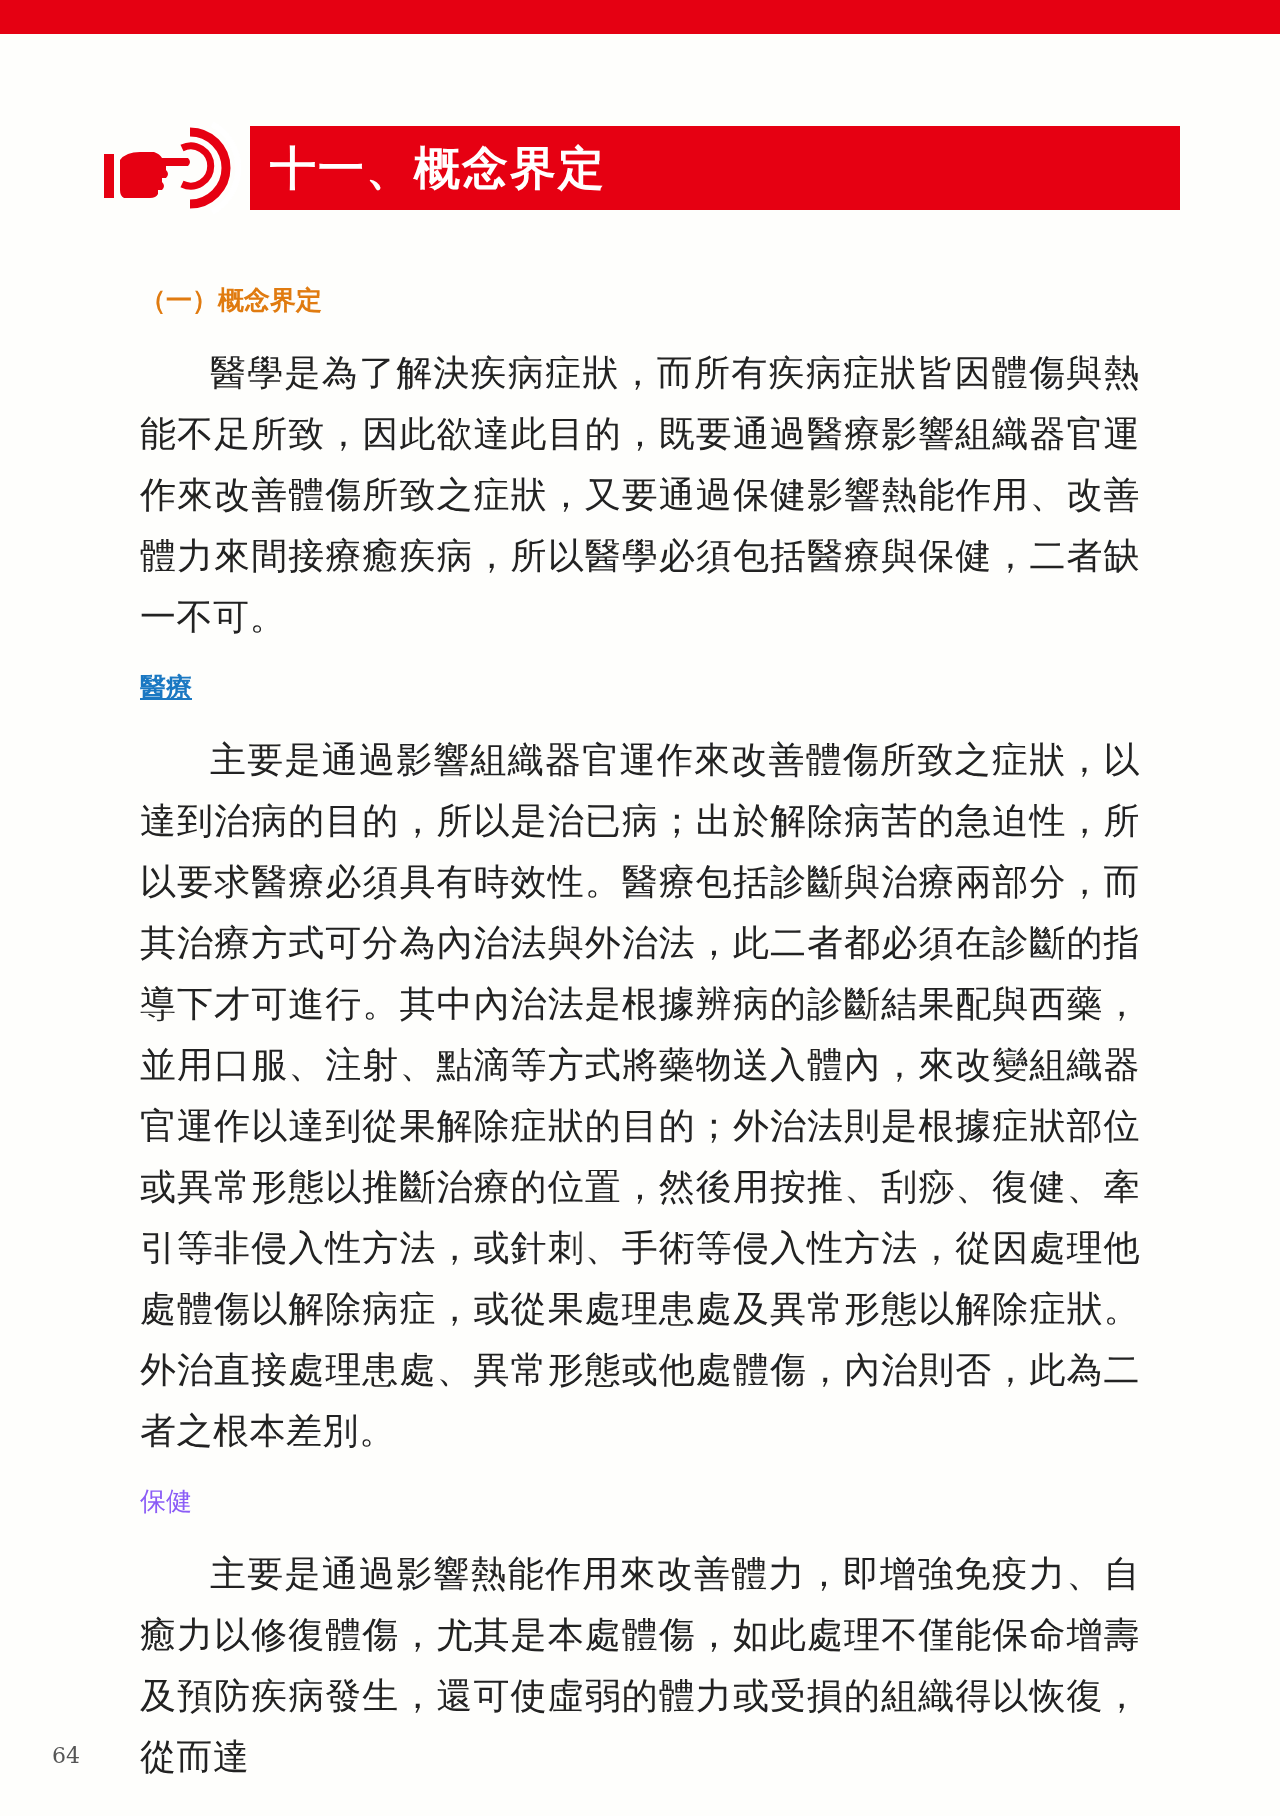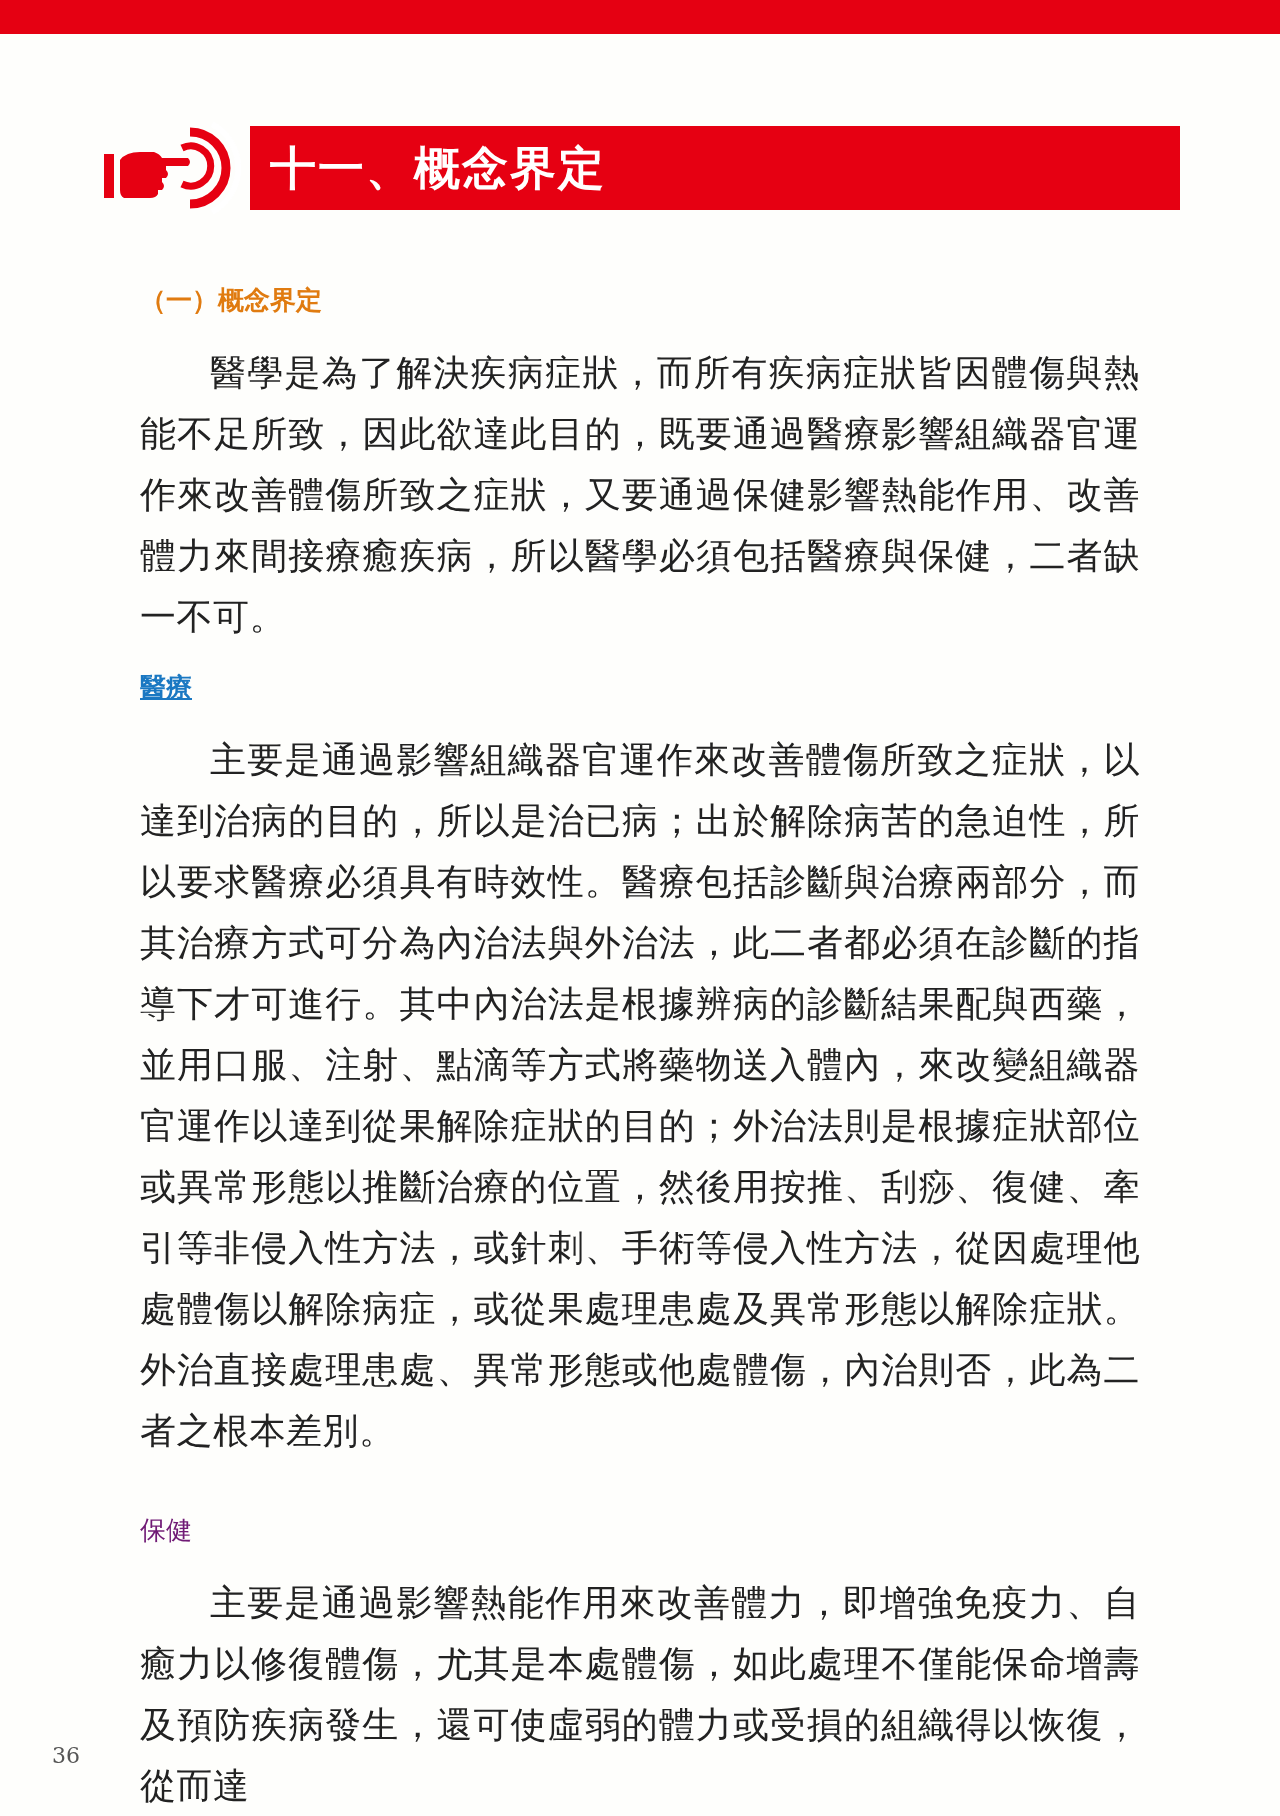--- a/index.html
+++ b/index.html
@@ -64,21 +64,21 @@
     }
     .subhead {
       font-weight: bold;
       font-size: 26px;
       line-height: 60px;
       margin: 0;
       white-space: nowrap;
     }
     .subhead.orange { color: #e07b10; }
     .subhead.blue   { color: #1a78c2; margin-top: 10px; text-decoration: underline; }
-    .subhead.pink   { color: #701a75; margin-top: 39px; font-weight: normal; }
+    .subhead.pink   { color: #8b5cf6; margin-top: 10px; font-weight: normal; }
     .para {
       margin: 12px 0 0 0;
       font-size: 36px;
       line-height: 61px;
       text-indent: 70px;
       text-align: justify;
       letter-spacing: 0.5px;
       color: #222;
     }
     .page-number {
@@ -114,13 +114,13 @@
   <h2 class="subhead orange">（一）概念界定</h2>
   <p class="para">醫學是為了解決疾病症狀，而所有疾病症狀皆因體傷與熱能不足所致，因此欲達此目的，既要通過醫療影響組織器官運作來改善體傷所致之症狀，又要通過保健影響熱能作用、改善體力來間接療癒疾病，所以醫學必須包括醫療與保健，二者缺一不可。</p>
 
   <h2 class="subhead blue">醫療</h2>
   <p class="para">主要是通過影響組織器官運作來改善體傷所致之症狀，以達到治病的目的，所以是治已病；出於解除病苦的急迫性，所以要求醫療必須具有時效性。醫療包括診斷與治療兩部分，而其治療方式可分為內治法與外治法，此二者都必須在診斷的指導下才可進行。其中內治法是根據辨病的診斷結果配與西藥，並用口服、注射、點滴等方式將藥物送入體內，來改變組織器官運作以達到從果解除症狀的目的；外治法則是根據症狀部位或異常形態以推斷治療的位置，然後用按推、刮痧、復健、牽引等非侵入性方法，或針刺、手術等侵入性方法，從因處理他處體傷以解除病症，或從果處理患處及異常形態以解除症狀。外治直接處理患處、異常形態或他處體傷，內治則否，此為二者之根本差別。</p>
 
   <h2 class="subhead pink">保健</h2>
   <p class="para">主要是通過影響熱能作用來改善體力，即增強免疫力、自癒力以修復體傷，尤其是本處體傷，如此處理不僅能保命增壽及預防疾病發生，還可使虛弱的體力或受損的組織得以恢復，從而達</p>
 </div>
 
-<div class="page-number">36</div>
+<div class="page-number">64</div>
 
 </body></html>

